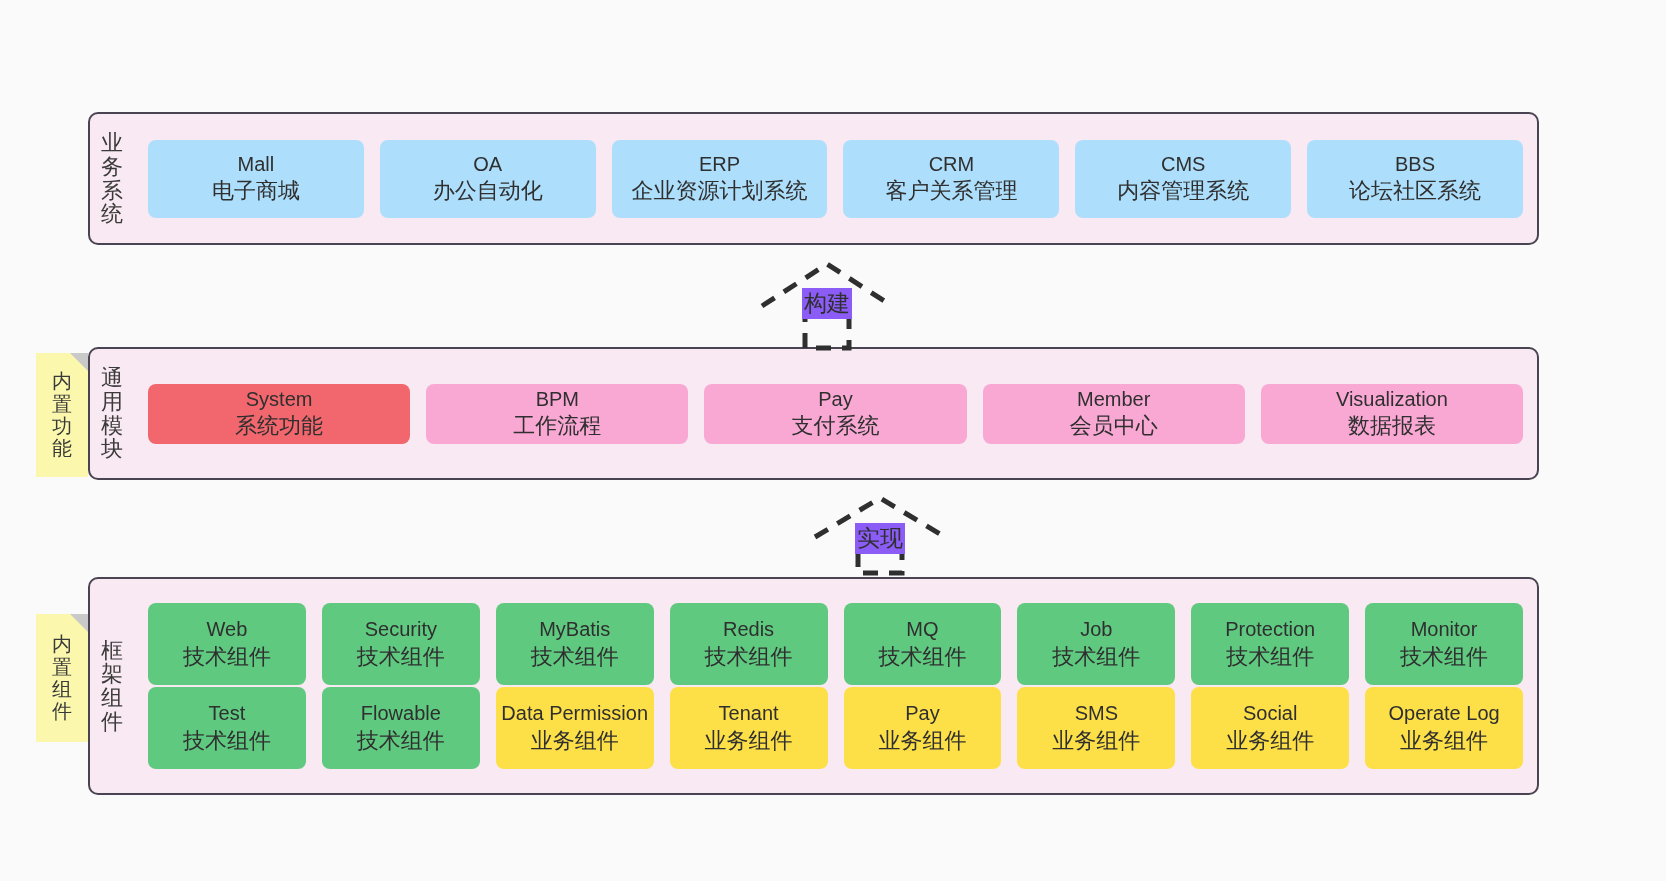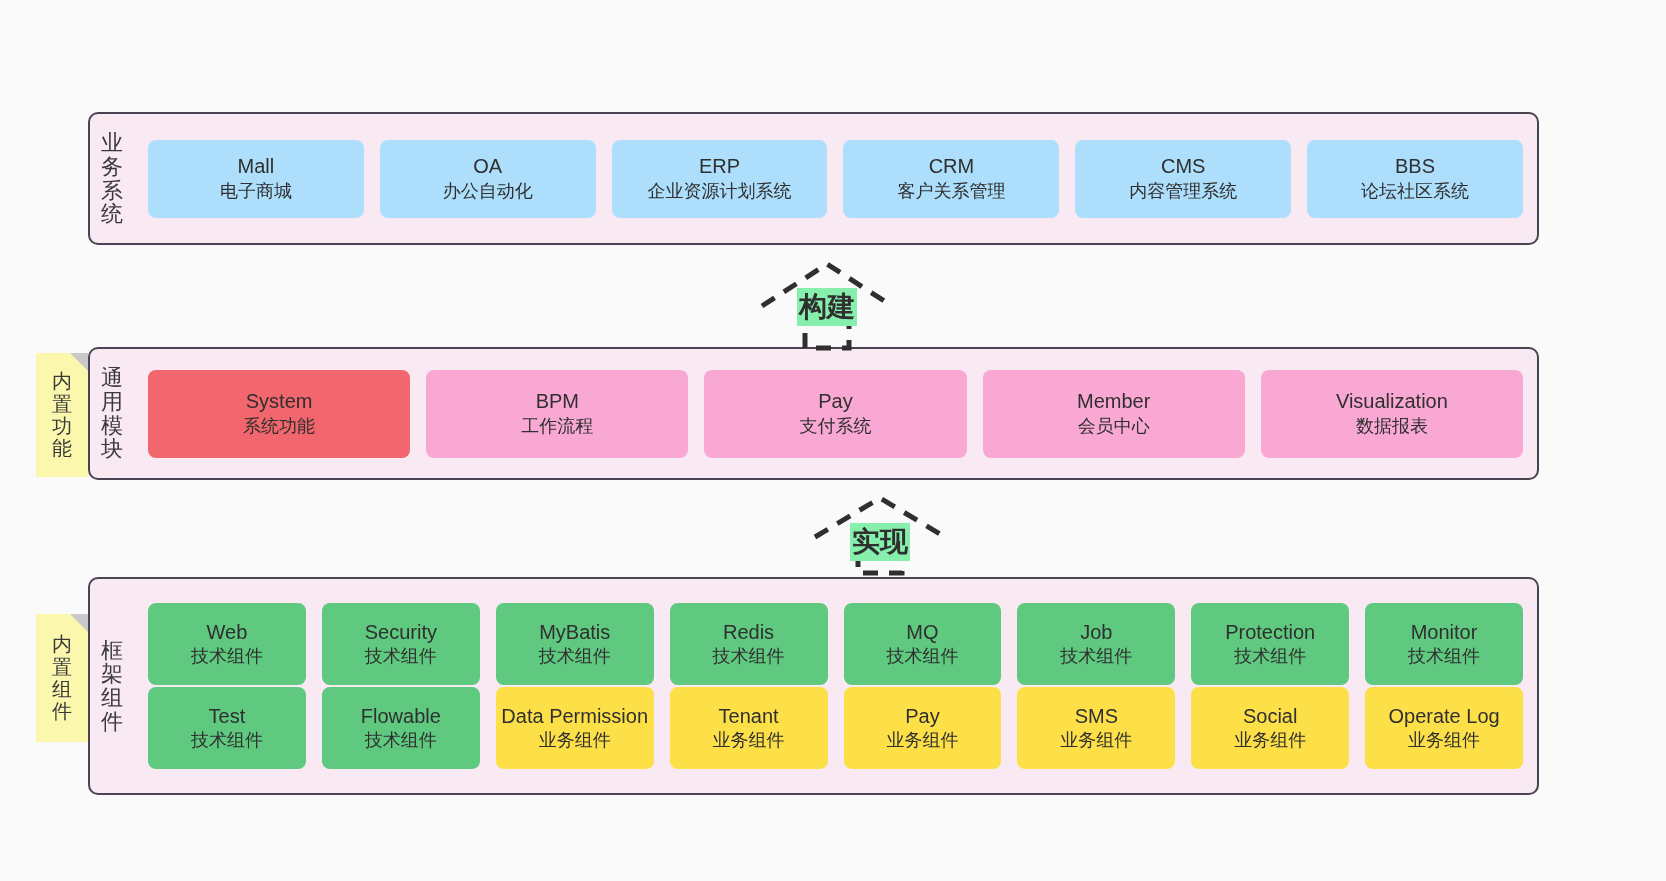--- a/index.html
+++ b/index.html
@@ -76,30 +76,30 @@
     align-items: center;
     justify-content: center;
     text-align: center;
     padding: 6px 4px;
     font-size: 20px;
     line-height: 1.28;
     color: #2f2f2f;
   }
   .card .title { white-space: nowrap; }
   .card.wrap .title { white-space: normal; }
-  .card .sub { font-size: 18px; }
+  .card .sub { font-size: 22px; }
 
   .c-blue      { background: #addefb; }
   .c-red       { background: #f2666d; }
   .c-pink      { background: #f9a8d4; }
   .c-green     { background: #5fc980; }
   .c-green-lt  { background: #fde047; }
 
   .top-card   { height: 78px; }
-  .mid-card   { height: 88px; }
+  .mid-card   { height: 60px; }
   .bot-card   { height: 82px; }
 
   
   .sticky {
     position: absolute;
     box-sizing: border-box;
     width: 52px;
     background: #fbf8ad;
     display: flex;
     align-items: center;
@@ -124,26 +124,25 @@
   .connector {
     position: absolute;
     z-index: 3;
   }
   .connector svg { display: block; overflow: visible; }
   .connector .conn-label {
     position: absolute;
     left: 50%;
     transform: translateX(-50%);
     top: 30px;
-    font-size: 28px;
+    font-size: 23px;
     color: #2f2f2f;
-    background: #86efac;
+    background: #8b5cf6;
     padding: 0 2px;
     white-space: nowrap;
-    font-weight: bold;
   }
 </style>
 </head>
 <body>
 
 <div class="canvas">
 
   <div class="layer" style="left:88px; top:112px; width:1451px; height:133px;">
     <div class="layer-title">
       <span>

